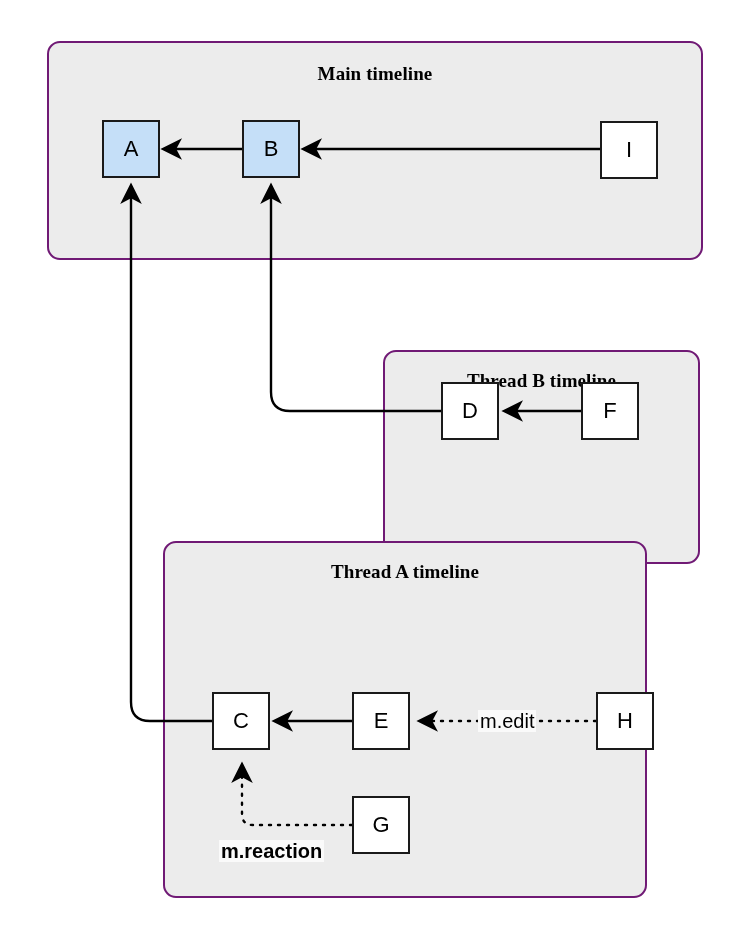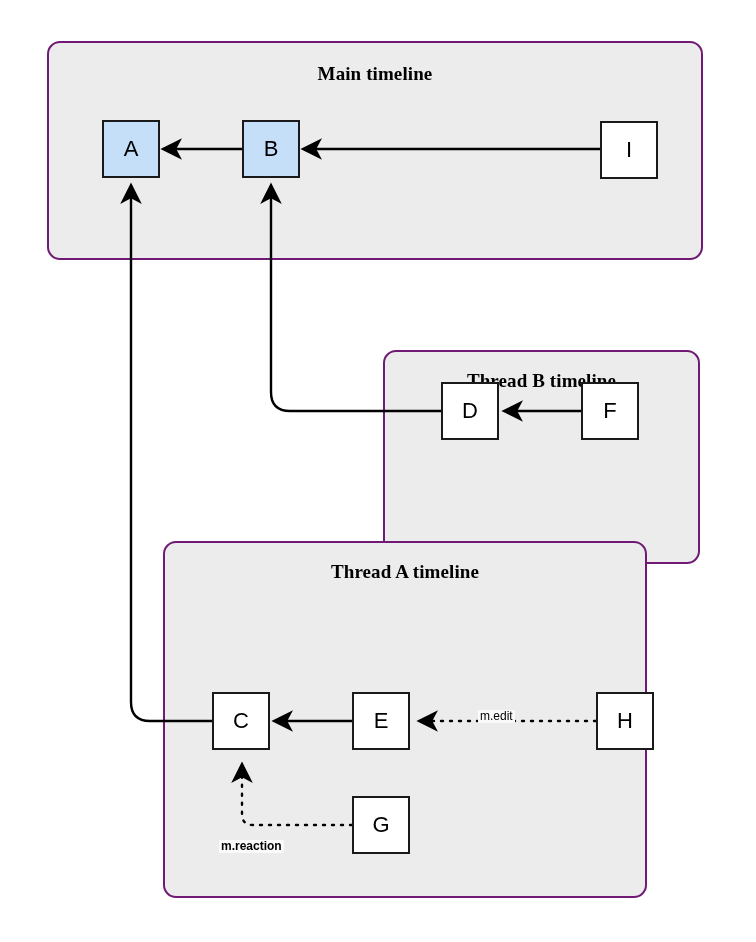--- a/index.html
+++ b/index.html
@@ -35,21 +35,21 @@
     box-sizing:border-box;
     border:2px solid #1a1a1a;
     background:#ffffff;
     display:flex;align-items:center;justify-content:center;
     font-size:22px;color:#000000;
     line-height:1;
   }
   .node.blue{background:#C5DFF8;}
   .edge-label{
     position:absolute;
-    font-size:12px;
+    font-size:20px;
     color:#000000;
     background:#FAFAFA;
     padding:0 2px;
     white-space:nowrap;
     line-height:1.1;
   }
 </style>
 </head>
 <body>
 

